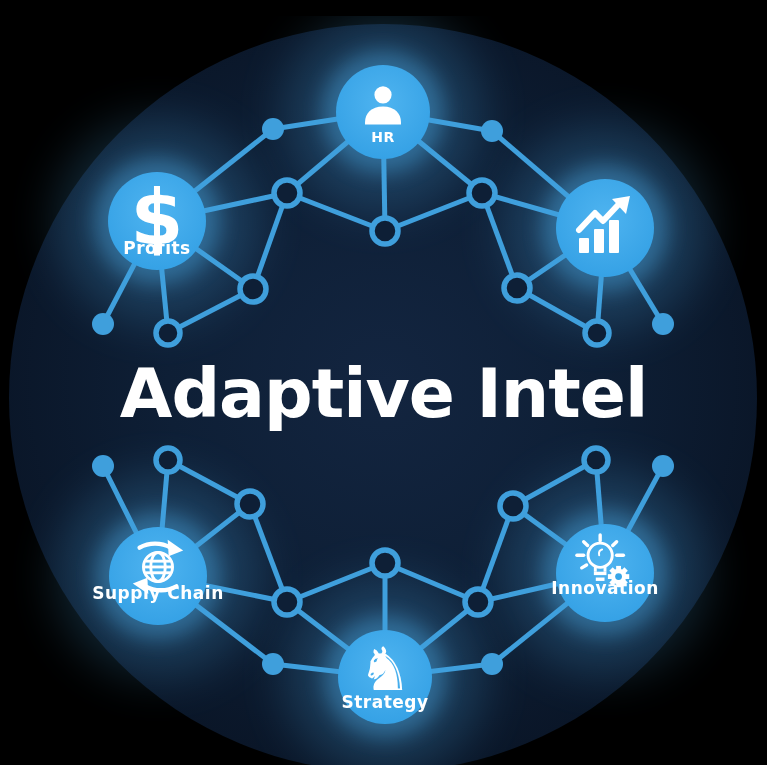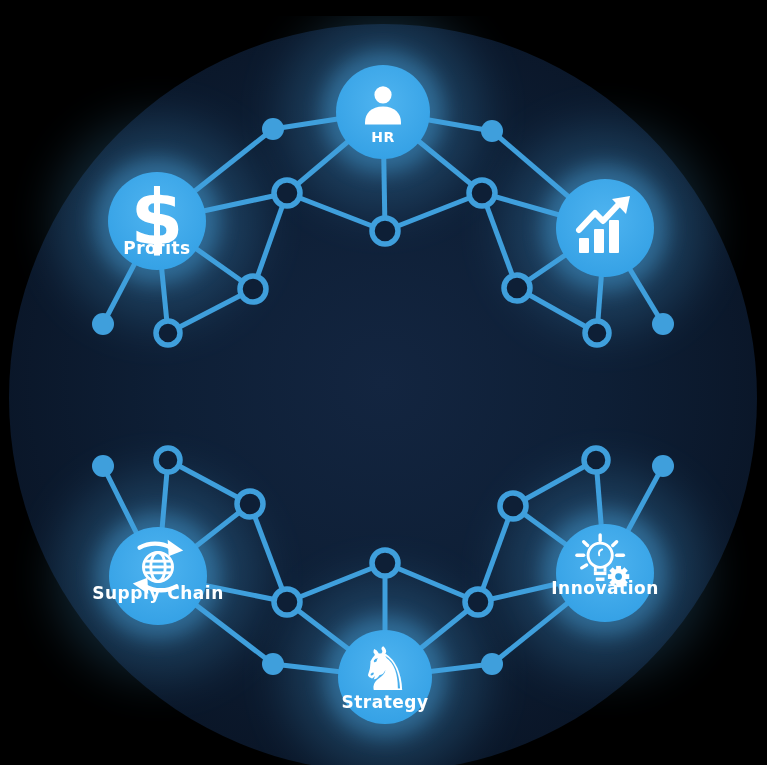--- a/index.html
+++ b/index.html
@@ -185,13 +185,14 @@
       <use x="127" y="519" width="62" height="62" href="#sym-globe-arrows-icon" xlink:href="#sym-globe-arrows-icon"></use>
       <text x="158" y="583" fill="#ffffff" text-anchor="middle" font-size="17" font-weight="700" letter-spacing="0.5" font-family="&quot;DejaVu Sans&quot;,&quot;Liberation Sans&quot;,sans-serif">Supply Chain</text>
       <circle cx="385" cy="661" r="47" fill="url(#hub-grad)"></circle>
       <use x="352" y="619" width="66" height="66" href="#sym-knight-icon" xlink:href="#sym-knight-icon"></use>
       <text x="385" y="692" fill="#ffffff" text-anchor="middle" font-size="17" font-weight="700" letter-spacing="0.5" font-family="&quot;DejaVu Sans&quot;,&quot;Liberation Sans&quot;,sans-serif">Strategy</text>
       <circle cx="605" cy="557" r="49" fill="url(#hub-grad)"></circle>
       <use x="574" y="516" width="62" height="62" href="#sym-bulb-gear-icon" xlink:href="#sym-bulb-gear-icon"></use>
       <text x="605" y="578" fill="#ffffff" text-anchor="middle" font-size="17" font-weight="700" letter-spacing="0.5" font-family="&quot;DejaVu Sans&quot;,&quot;Liberation Sans&quot;,sans-serif">Innovation</text>
     </svg>
 
+  <div class="title">Adaptive Intel</div>
 </div>
 
 </body></html>

